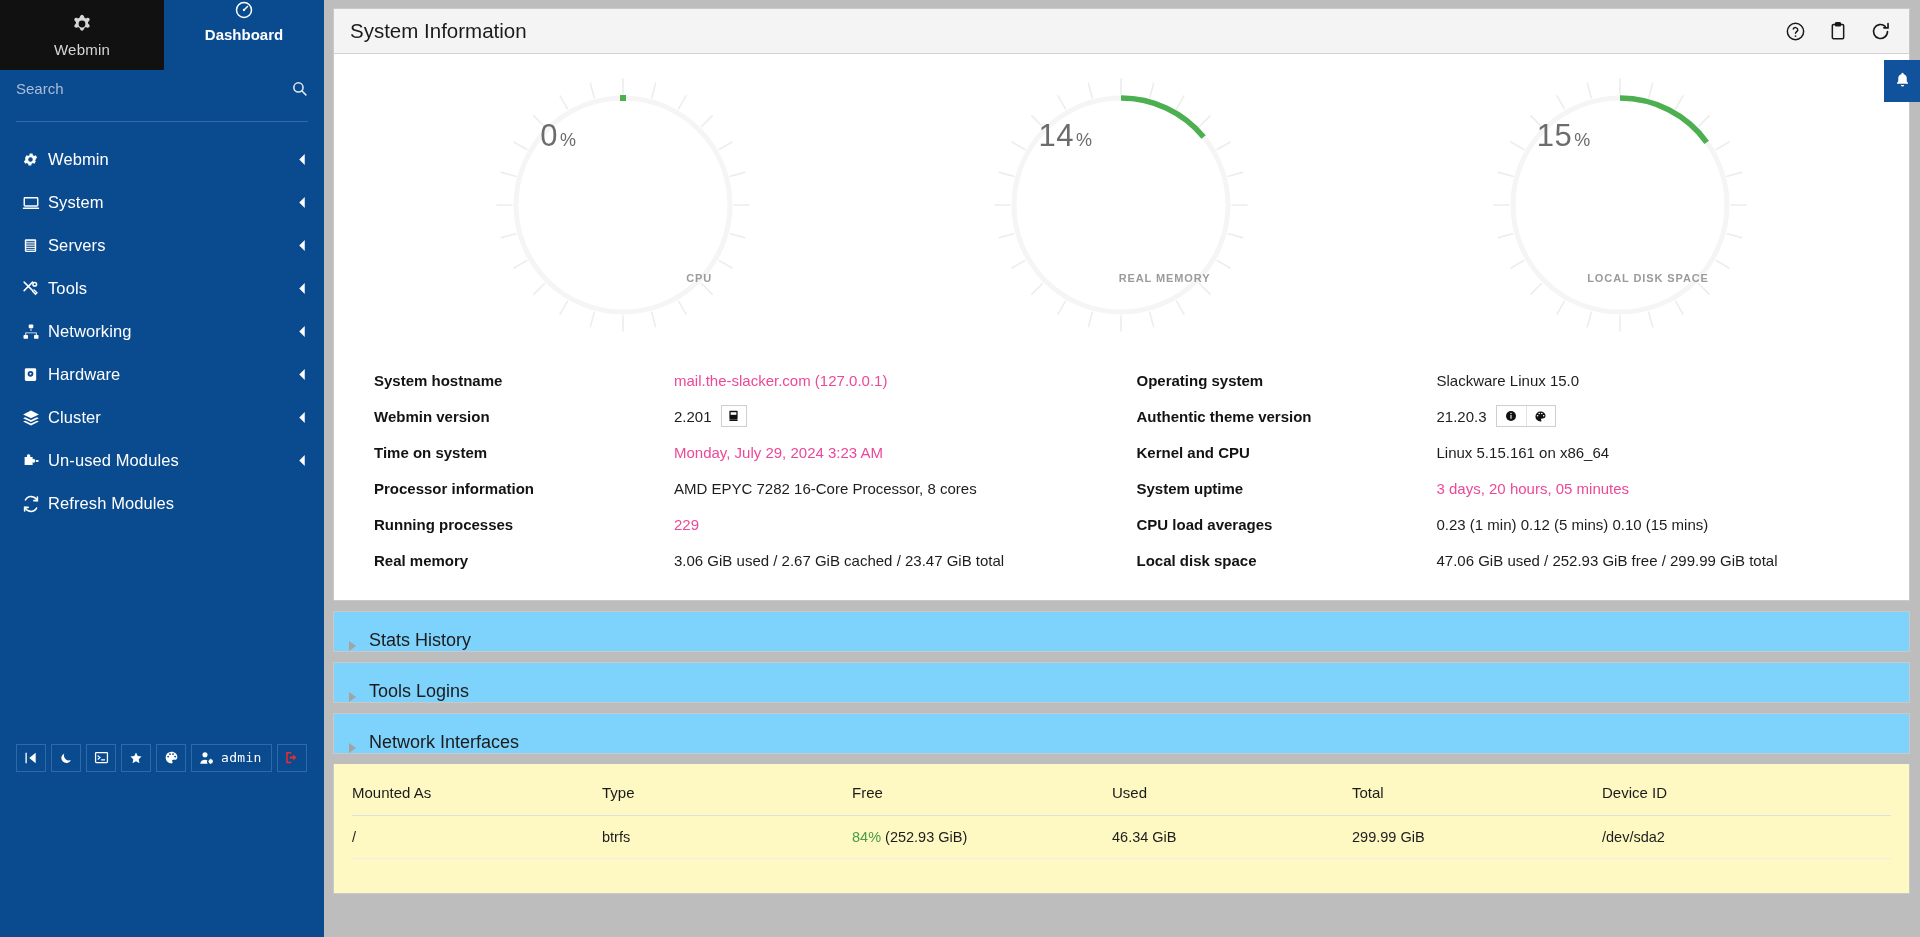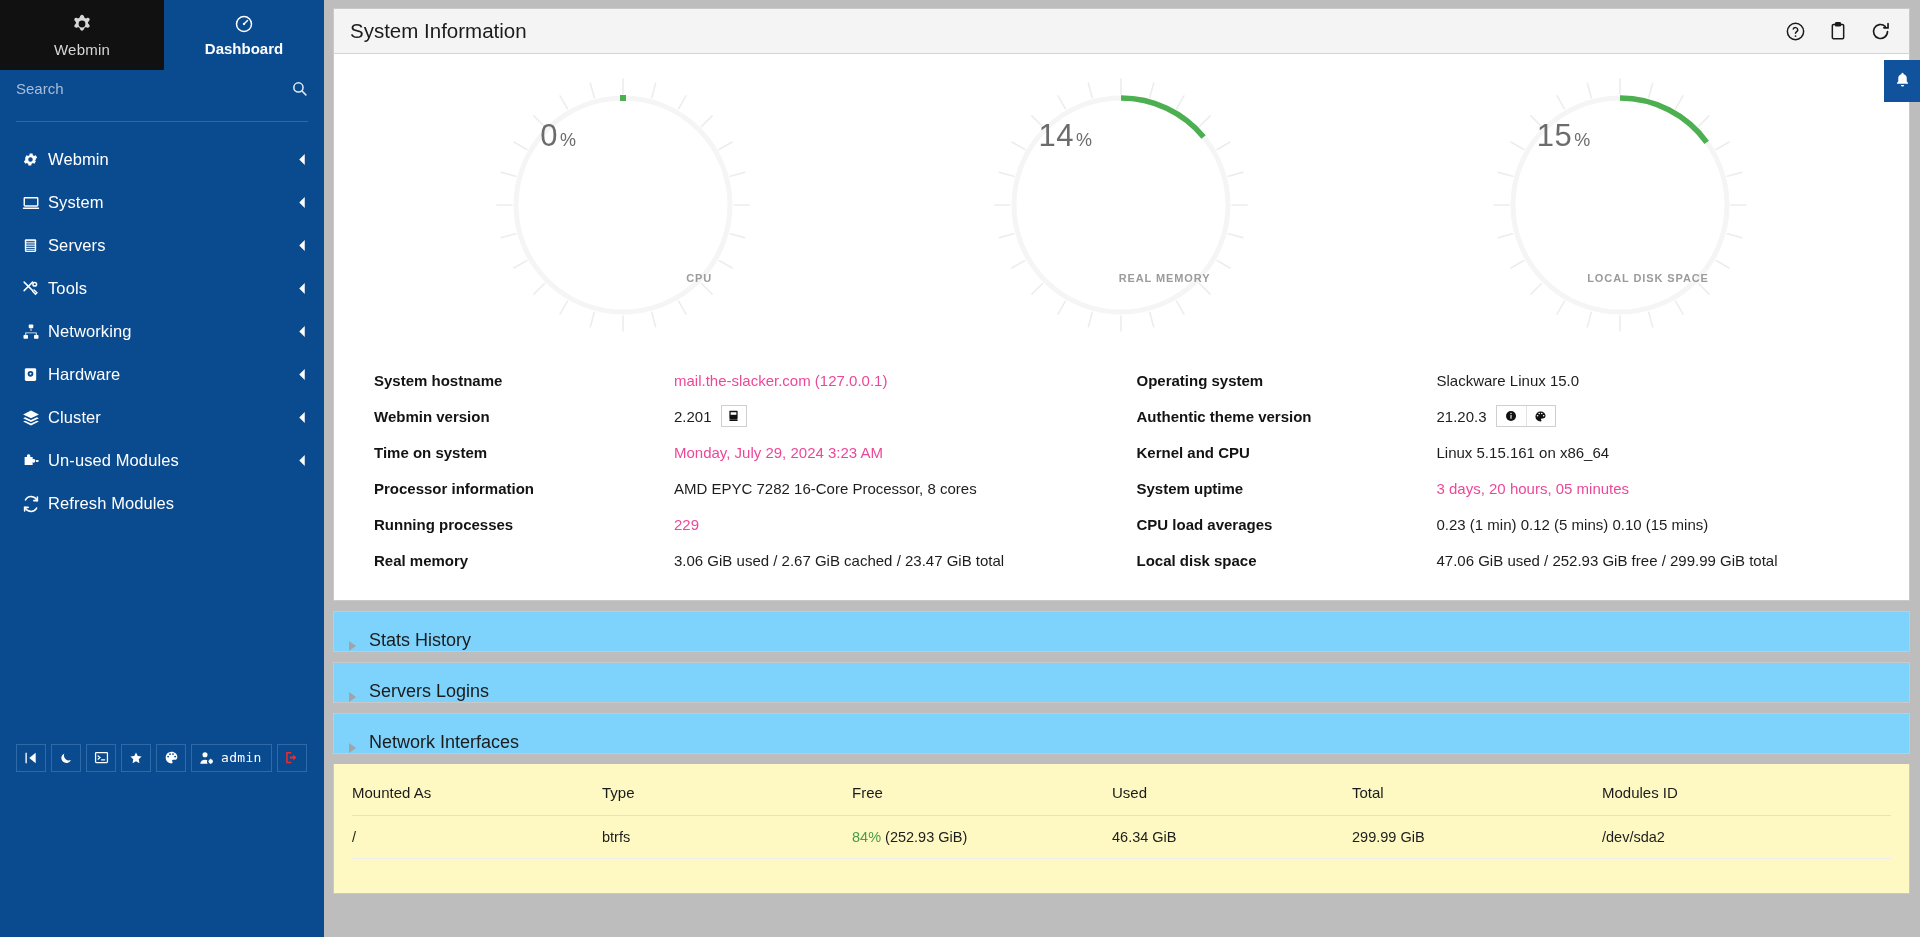--- a/index.html
+++ b/index.html
@@ -23,21 +23,21 @@
     width: 164px; flex: 0 0 164px;
     background: #111112;
     display: flex; flex-direction: column;
     align-items: center; justify-content: center;
     gap: 2px;
   }
   .brand-logo .lbl { font-size: 15px; color: #d6d6d6; letter-spacing: .2px; }
   .brand-tab {
     flex: 1; background: #0a4a8f;
     display: flex; flex-direction: column;
-    align-items: center; justify-content: center;
+    align-items: center; 
     gap: 2px; cursor: pointer;
   }
   .brand-tab .lbl { font-size: 15px; color: #ffffff; font-weight: bold; }
 
   .searchwrap {
     margin: 10px 16px 0 16px;
     border-bottom: 1px solid #2f6aa8;
     height: 42px;
     display: flex; align-items: flex-start;
   }
@@ -659,21 +659,21 @@
       </div>
     </div>
 
     <div class="sect">
       <div class="sect-head">
         <span class="tri">
           <svg width="8" height="10" viewBox="0 0 8 10" fill="#a3a3a3">
               <path d="M0 0l7 5-7 5z"></path>
             </svg>
         </span>
-        <span class="sect-title">Servers Logins</span>
+        <span class="sect-title">Tools Logins</span>
       </div>
     </div>
 
     <div class="sect">
       <div class="sect-head">
         <span class="tri">
           <svg width="8" height="10" viewBox="0 0 8 10" fill="#a3a3a3">
               <path d="M0 0l7 5-7 5z"></path>
             </svg>
         </span>
@@ -684,21 +684,21 @@
     <div class="sect">
       <div class="sect-body">
         <table class="disk">
           <thead>
             <tr>
               <th style="width:250px">Mounted As</th>
               <th style="width:250px">Type</th>
               <th style="width:260px">Free</th>
               <th style="width:240px">Used</th>
               <th style="width:250px">Total</th>
-              <th>Modules ID</th>
+              <th>Device ID</th>
             </tr>
           </thead>
           <tbody>
             <tr>
               <td>/</td>
               <td>btrfs</td>
               <td>
                 <span class="pctgreen">84%</span>
                 <span>(252.93 GiB)</span>
               </td>

